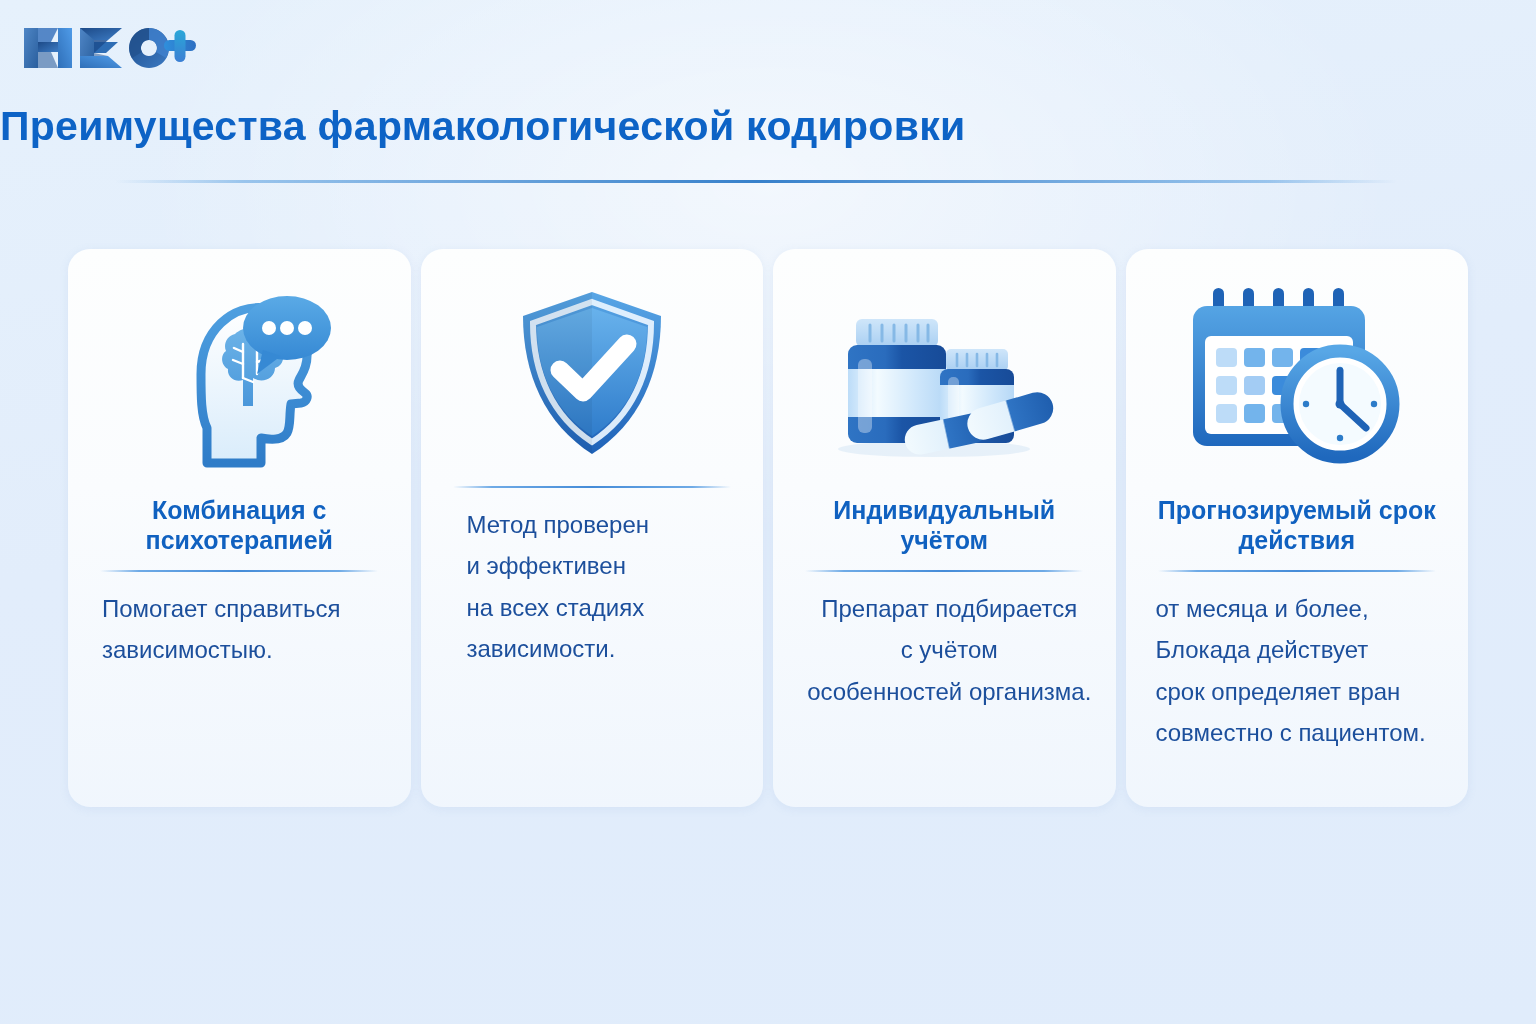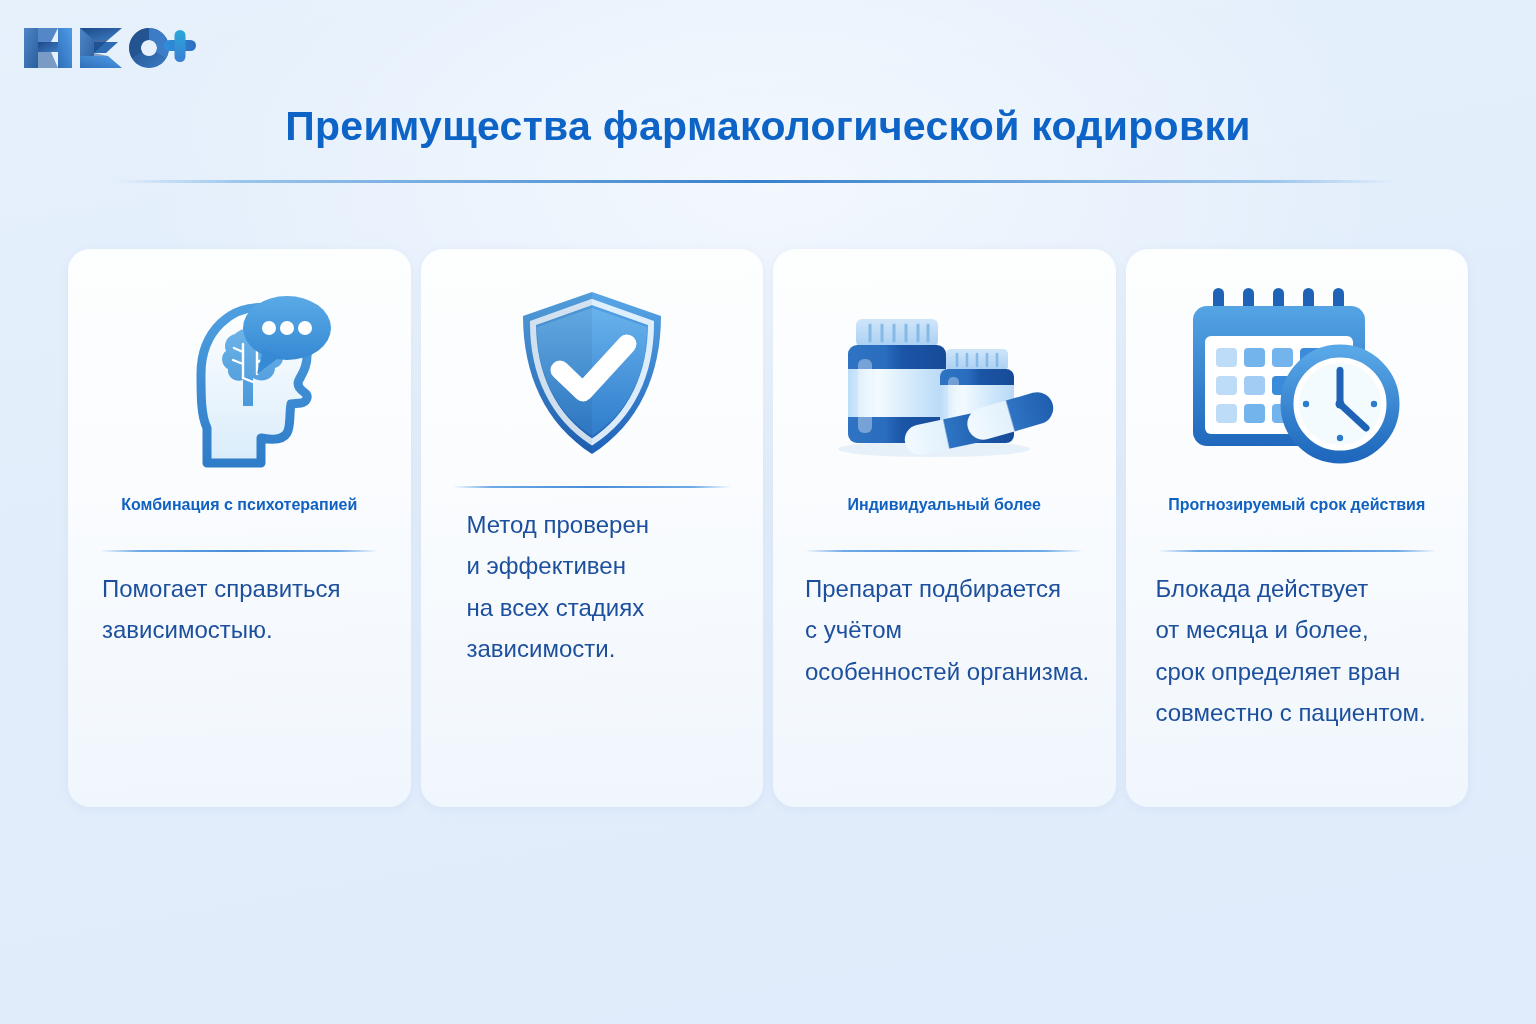--- a/index.html
+++ b/index.html
@@ -22,21 +22,20 @@
   .logo {
     position:absolute;
     left:18px; top:22px;
     width:180px; height:52px;
   }
 
   
   .title-wrap {
     position:absolute;
     top:104px; left:0; width:1536px;
-    text-align:center;
   }
   .title {
     font-size:41px;
     font-weight:bold;
     color:#0d63c6;
     letter-spacing:0.3px;
     line-height:1.1;
     white-space:nowrap;
   }
   .title-rule {
@@ -75,26 +74,26 @@
   .icon-box {
     height:200px;
     width:100%;
     display:flex;
     align-items:center;
     justify-content:center;
   }
   .icon-box svg { display:block; }
 
   .card-title {
-    font-size:16px;
+    font-size:25px;
     font-weight:bold;
     color:#1061c0;
     text-align:center;
     line-height:1.22;
-    margin-top:0;
+    margin-top:20px;
     min-height:64px;
     display:flex;
     align-items:center;
     justify-content:center;
   }
 
   .card-rule {
     width:278px; height:2px;
     margin:13px 0 16px 0;
     background:linear-gradient(to right,
@@ -112,21 +111,21 @@
     line-height:1.72;
     text-align:left;
     width:100%;
     padding-left:16px;
     padding-right:4px;
   }
   .card-body .ln { display:block; white-space:nowrap; }
 
   
   .card:nth-child(2) .card-body { padding-left:28px; }
-  .card:nth-child(3) .card-body { padding-left:14px; }
+  .card:nth-child(3) .card-body { padding-left:14px;text-align:center; }
   .card:nth-child(4) .card-body { padding-left:12px; }
 </style>
 </head>
 <body>
 
 <div class="logo">
   <svg width="180" height="52" viewBox="0 0 180 52" aria-label="НЕО+">
     <defs>
       <linearGradient id="lg1" x1="0" y1="0" x2="1" y2="1">
         <stop offset="0%" stop-color="#4f86c6"></stop>
@@ -347,21 +346,21 @@
           </g>
           <g transform="rotate(-16 186 134)">
             <rect x="142" y="119" width="88" height="32" rx="16" fill="url(#pillG)"></rect>
           </g>
         </g>
       </svg>
     </div>
     <div class="card-title">
       <span>
         <span class="ln">Индивидуальный</span>
-        <span class="ln">более</span>
+        <span class="ln">учётом</span>
       </span>
     </div>
     <div class="card-rule"></div>
     <div class="card-body">
       <span class="ln">Препарат подбирается</span>
       <span class="ln">с учётом</span>
       <span class="ln">особенностей организма.</span>
     </div>
   </div>
 
@@ -424,20 +423,20 @@
       </svg>
     </div>
     <div class="card-title">
       <span>
         <span class="ln">Прогнозируемый</span>
         <span class="ln">срок действия</span>
       </span>
     </div>
     <div class="card-rule"></div>
     <div class="card-body">
+      <span class="ln">от месяца и более,</span>
       <span class="ln">Блокада действует</span>
-      <span class="ln">от месяца и более,</span>
       <span class="ln">срок определяет вран</span>
       <span class="ln">совместно с пациентом.</span>
     </div>
   </div>
 
 </div>
 
 </body></html>

